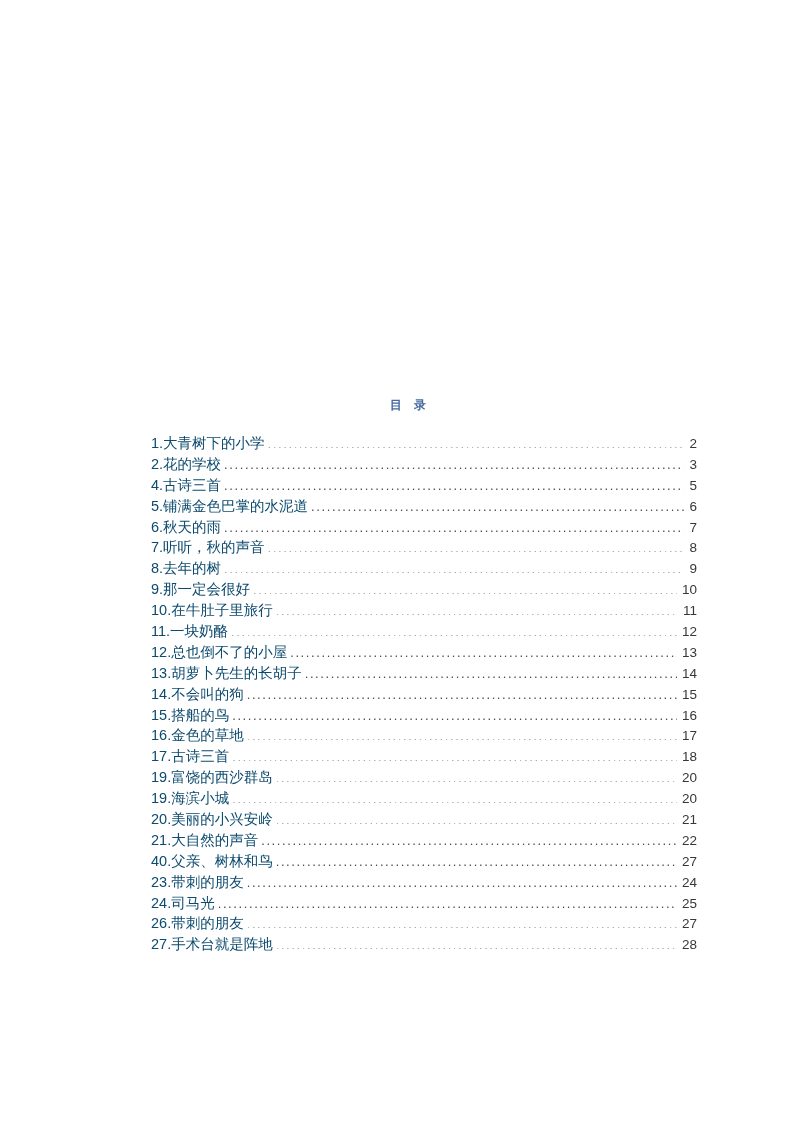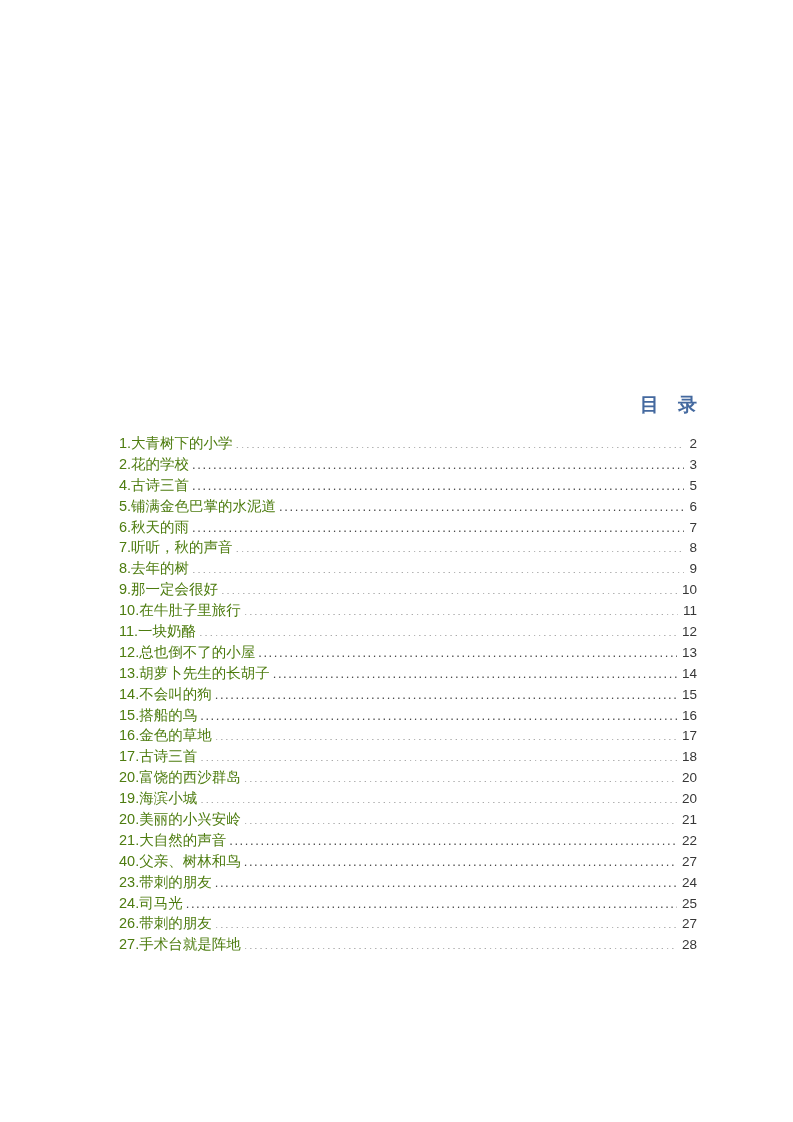--- a/index.html
+++ b/index.html
@@ -21,42 +21,43 @@
     background: #ffffff;
   }
   .content {
     position: absolute;
     left: 119px;
     top: 393px;
     width: 578px;
   }
   .toc-title {
     margin: 0 0 16px 0;
-    text-align: right;
-    font-size: 19px;
+    text-align: center;
+    font-size: 12px;
     line-height: 24px;
     font-weight: bold;
     color: #44699f;
     font-family: "Liberation Sans", "DejaVu Sans", sans-serif;
   }
   .toc-list {
     width: 100%;
   }
   .toc-row {
     display: flex;
     align-items: baseline;
     line-height: 20.9px;
     height: 20.9px;
     font-size: 14.5px;
     white-space: nowrap;
     cursor: pointer;
   }
   .toc-label {
     flex: 0 0 auto;
-    color: #4d7c0f;
+    color: #0c4a6e;
+    margin-left: 32px;
   }
   .toc-leader {
     flex: 1 1 auto;
     overflow: hidden;
     height: 1em;
     margin: 0 2px 0 3px;
     color: #4a4a4a;
   }
   .toc-leader::after {
     content: "..........................................................................................................................................................................................................................................";
@@ -169,21 +170,21 @@
     <span class="toc-page">17</span>
   </div>
 
   <div class="toc-row">
     <span class="toc-label">17.古诗三首</span>
     <span class="toc-leader"></span>
     <span class="toc-page">18</span>
   </div>
 
   <div class="toc-row">
-    <span class="toc-label">20.富饶的西沙群岛</span>
+    <span class="toc-label">19.富饶的西沙群岛</span>
     <span class="toc-leader"></span>
     <span class="toc-page">20</span>
   </div>
 
   <div class="toc-row">
     <span class="toc-label">19.海滨小城</span>
     <span class="toc-leader"></span>
     <span class="toc-page">20</span>
   </div>
 

